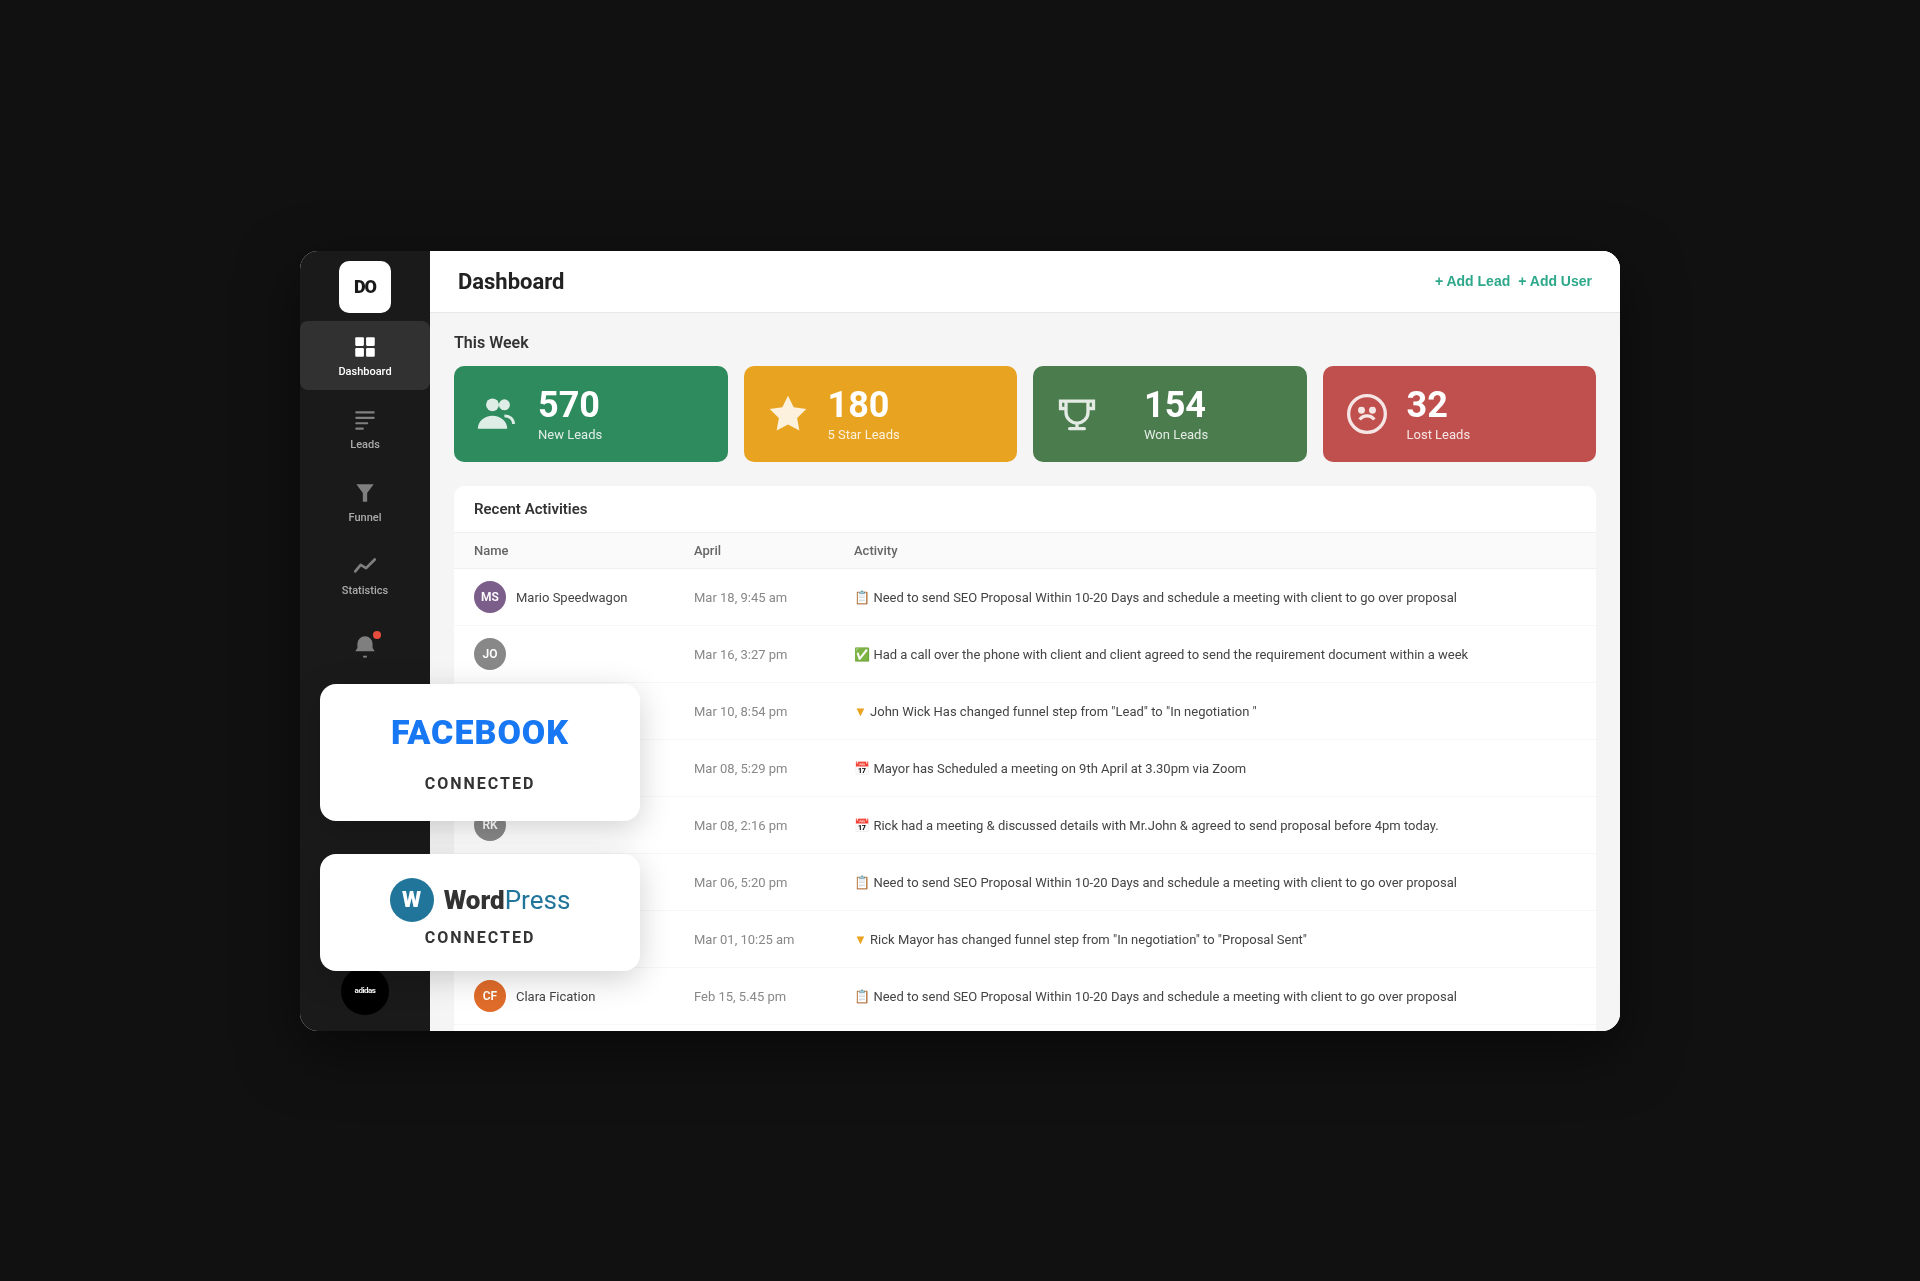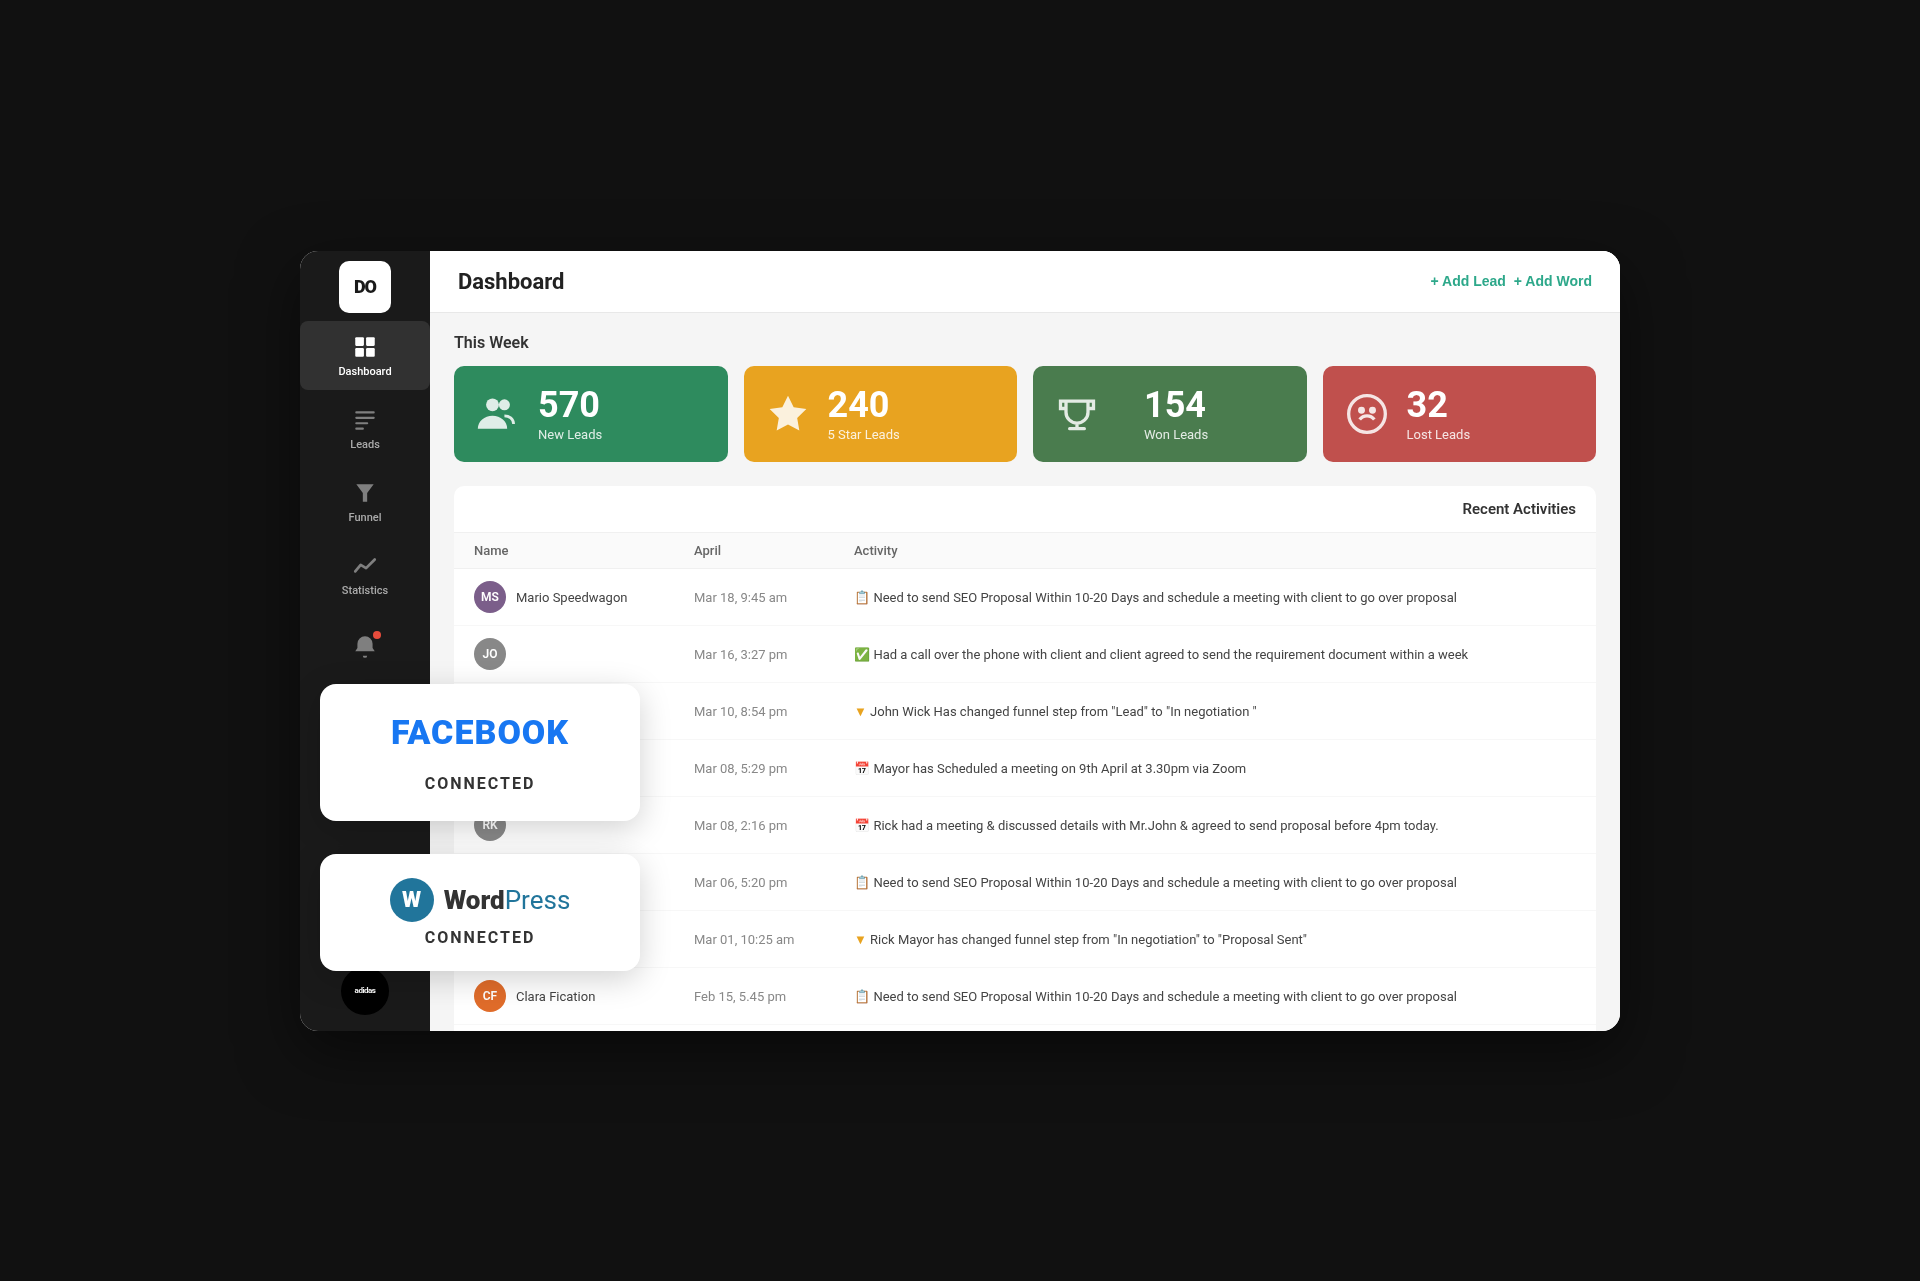--- a/index.html
+++ b/index.html
@@ -179,21 +179,20 @@
       background: #fff;
       border-radius: 10px;
       overflow: hidden;
     }
     .activities-header {
       padding: 14px 20px;
       font-size: 15px;
       font-weight: 600;
       color: #333;
       border-bottom: 1px solid #f0f0f0;
-      text-align: right;
     }
     .activities-table {
       width: 100%;
       border-collapse: collapse;
     }
     .activities-table th {
       padding: 10px 20px;
       text-align: left;
       font-size: 13px;
       color: #666;
@@ -389,21 +388,21 @@
       </div>
     </div>
   </div>
 
   <div class="main-content">
 
     <div class="header">
       <h1 class="header-title">Dashboard</h1>
       <div class="header-actions">
         <button class="header-btn">+ Add Lead</button>
-        <button class="header-btn">+ Add Word</button>
+        <button class="header-btn">+ Add User</button>
       </div>
     </div>
 
     <div class="content-body">
 
       <div class="section-title">This Week</div>
       <div class="stats-row">
 
         <div class="stat-card green">
           <div class="stat-icon">
@@ -420,21 +419,21 @@
           </div>
         </div>
 
         <div class="stat-card orange">
           <div class="stat-icon">
             <svg width="44" height="44" viewBox="0 0 24 24" fill="white">
               <polygon points="12,2 15.09,8.26 22,9.27 17,14.14 18.18,21.02 12,17.77 5.82,21.02 7,14.14 2,9.27 8.91,8.26"></polygon>
             </svg>
           </div>
           <div class="stat-info">
-            <div class="stat-number">240</div>
+            <div class="stat-number">180</div>
             <div class="stat-label">5 Star Leads</div>
           </div>
         </div>
 
         <div class="stat-card dark-green">
           <div class="stat-icon">
             <svg width="44" height="44" viewBox="0 0 24 24" fill="white">
               <path d="M6 9H3V5h3M18 9h3V5h-3M6 5h12v6a6 6 0 0 1-12 0V5zM12 17v3M8 20h8" stroke="white" stroke-width="1.8" fill="none" stroke-linecap="round"></path>
             </svg>
           </div>

